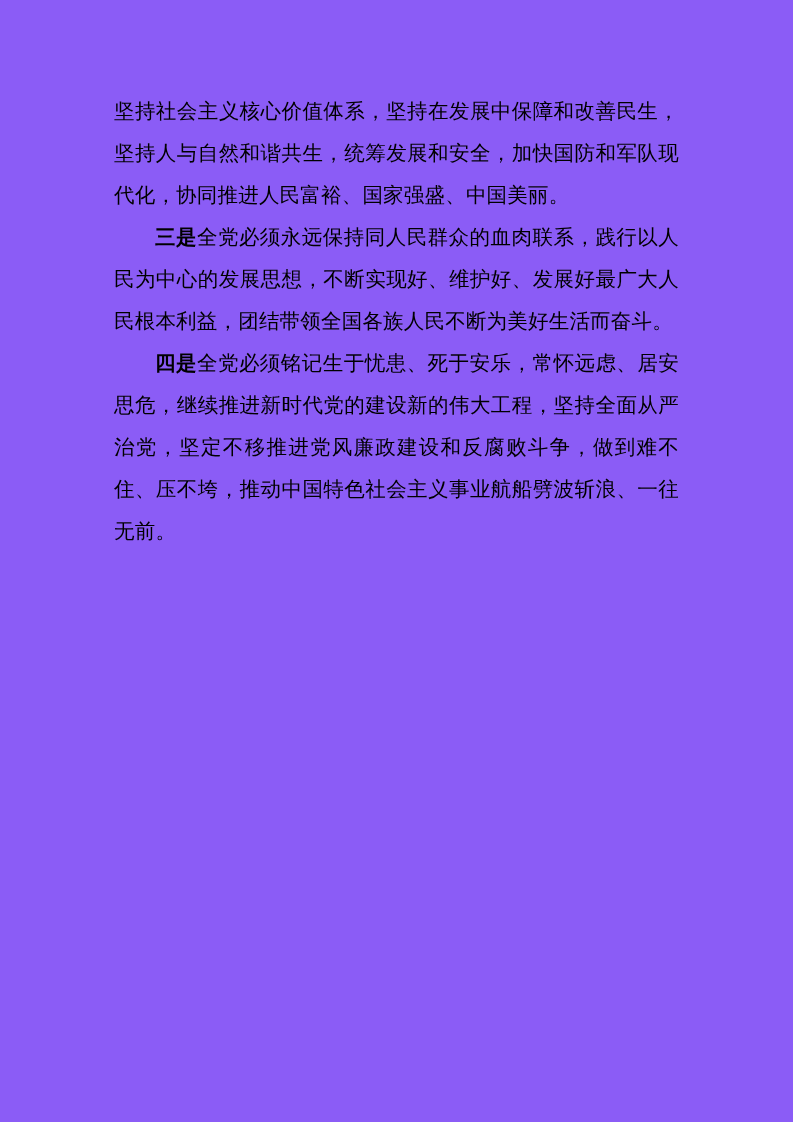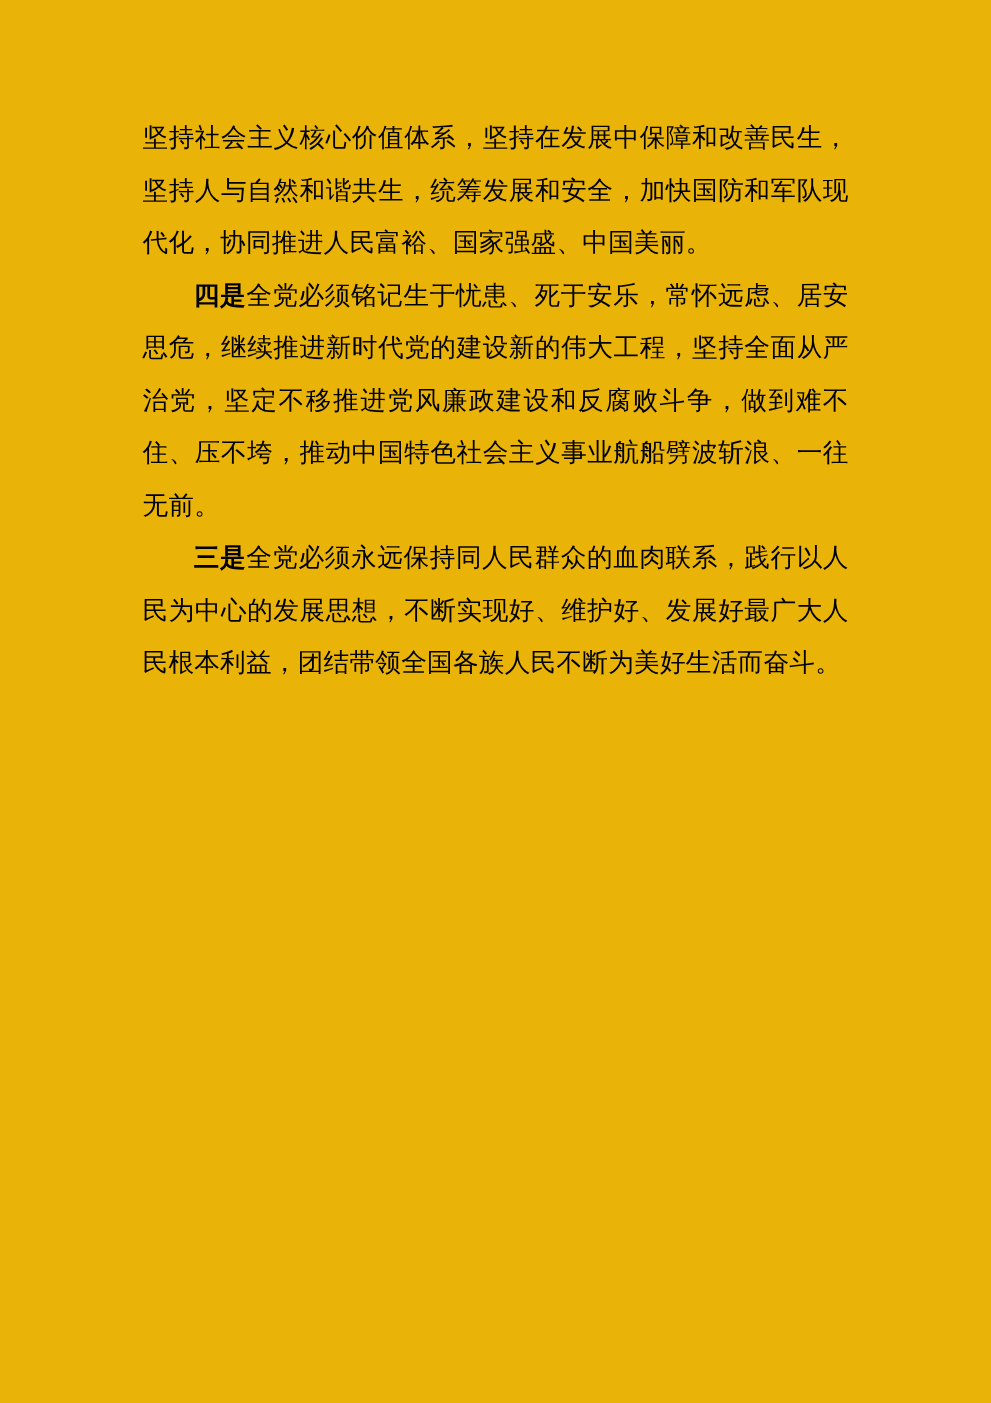--- a/index.html
+++ b/index.html
@@ -4,21 +4,21 @@
 <style>
   html, body {
     margin: 0;
     padding: 0;
     background: #ffffff;
   }
   .page {
     position: relative;
     width: 793px;
     height: 1122px;
-    background: #eab308;
+    background: #8b5cf6;
     margin: 0 auto;
     overflow: hidden;
     box-sizing: border-box;
   }
   .content {
     position: absolute;
     left: 114px;
     top: 90px;
     width: 565px;
   }
@@ -43,21 +43,21 @@
 <body>
 
 <div class="page">
   <div class="content">
 
     <p class="para">
       <span>坚持社会主义核心价值体系，坚持在发展中保障和改善民生，坚持人与自然和谐共生，统筹发展和安全，加快国防和军队现代化，协同推进人民富裕、国家强盛、中国美丽。</span>
     </p>
 
     <p class="para indent">
-      <span class="lead">四是</span><span>全党必须铭记生于忧患、死于安乐，常怀远虑、居安思危，继续推进新时代党的建设新的伟大工程，坚持全面从严治党，坚定不移推进党风廉政建设和反腐败斗争，做到难不住、压不垮，推动中国特色社会主义事业航船劈波斩浪、一往无前。</span>
+      <span class="lead">三是</span><span>全党必须永远保持同人民群众的血肉联系，践行以人民为中心的发展思想，不断实现好、维护好、发展好最广大人民根本利益，团结带领全国各族人民不断为美好生活而奋斗。</span>
     </p>
 
     <p class="para indent">
-      <span class="lead">三是</span><span>全党必须永远保持同人民群众的血肉联系，践行以人民为中心的发展思想，不断实现好、维护好、发展好最广大人民根本利益，团结带领全国各族人民不断为美好生活而奋斗。</span>
+      <span class="lead">四是</span><span>全党必须铭记生于忧患、死于安乐，常怀远虑、居安思危，继续推进新时代党的建设新的伟大工程，坚持全面从严治党，坚定不移推进党风廉政建设和反腐败斗争，做到难不住、压不垮，推动中国特色社会主义事业航船劈波斩浪、一往无前。</span>
     </p>
 
   </div>
 </div>
 
 </body></html>

